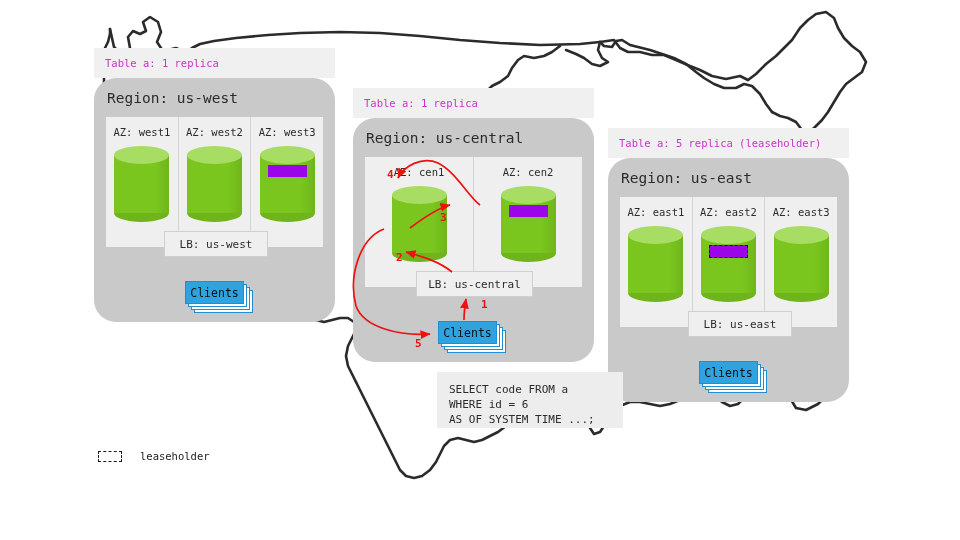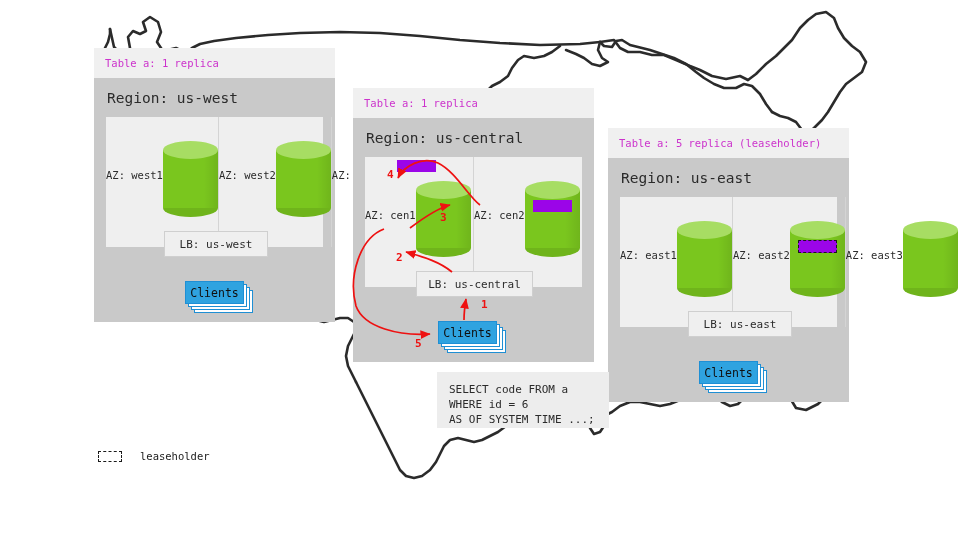--- a/index.html
+++ b/index.html
@@ -24,39 +24,41 @@
     letter-spacing:0px;
     padding:9px 11px 9px 11px;
     box-sizing:border-box;
     white-space:nowrap;
   }
   .region-body{
     background:#c9c9c9;
     box-sizing:border-box;
     padding:0;
     position:relative;
+    border-radius:22px;
   }
   .region-title{
     font-size:14.5px;
     color:#2b2b2b;
     padding:12px 0 11px 13px;
     white-space:nowrap;
   }
   .az-row{
     display:flex;
     background:#efefef;
     margin:0 12px;
     box-sizing:border-box;
   }
   .az{
     flex:1;
     box-sizing:border-box;
     border-right:1px solid #d4d4d4;
     padding:9px 0 16px 0;
     display:flex;
+    flex-direction:column;
     align-items:center;
     position:relative;
     text-align:center;
   }
   .az:last-child{border-right:none;}
   .az-label{
     font-size:10.5px;
     color:#2b2b2b;
     white-space:nowrap;
     margin-bottom:8px;
@@ -390,21 +392,21 @@
       <div class="clients-wrap" style="left:91px;top:233px;width:59px;height:23px;">
         <div class="clients-stack">
           <i style="left:9px;top:9px;width:59px;height:23px;"></i>
           <i style="left:6px;top:6px;width:59px;height:23px;"></i>
           <i style="left:3px;top:3px;width:59px;height:23px;"></i>
         </div>
         <div class="clients-btn">Clients</div>
       </div>
     </div>
 
-    <div class="sqlbox" style="left:437px;top:372px;width:172px;height:56px;">SELECT code FROM a
+    <div class="sqlbox" style="left:437px;top:372px;width:186px;height:56px;">SELECT code FROM a
 WHERE id = 6
 AS OF SYSTEM TIME ...;</div>
 
   </div>
 
   <svg class="layer" id="arrowLayer" viewBox="0 0 960 540">
     <defs>
       <marker id="ah" markerWidth="7" markerHeight="7" refX="5.6" refY="2.6" orient="auto" markerUnits="strokeWidth">
         <path d="M0,0 L6,2.6 L0,5.2 z" fill="#ee1111"></path>
       </marker>

